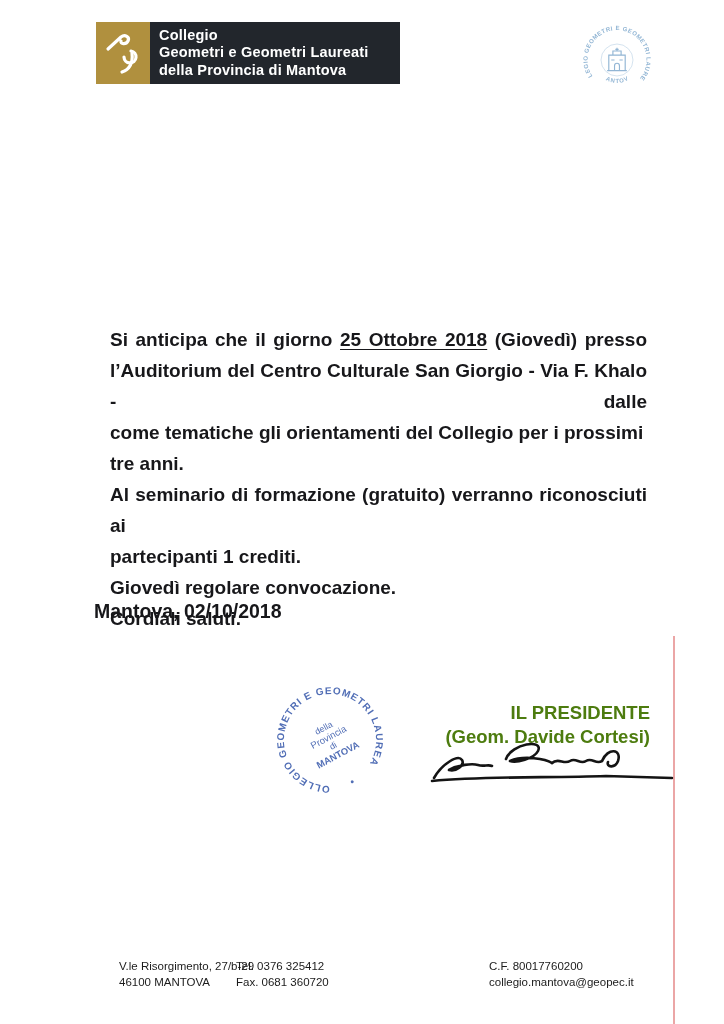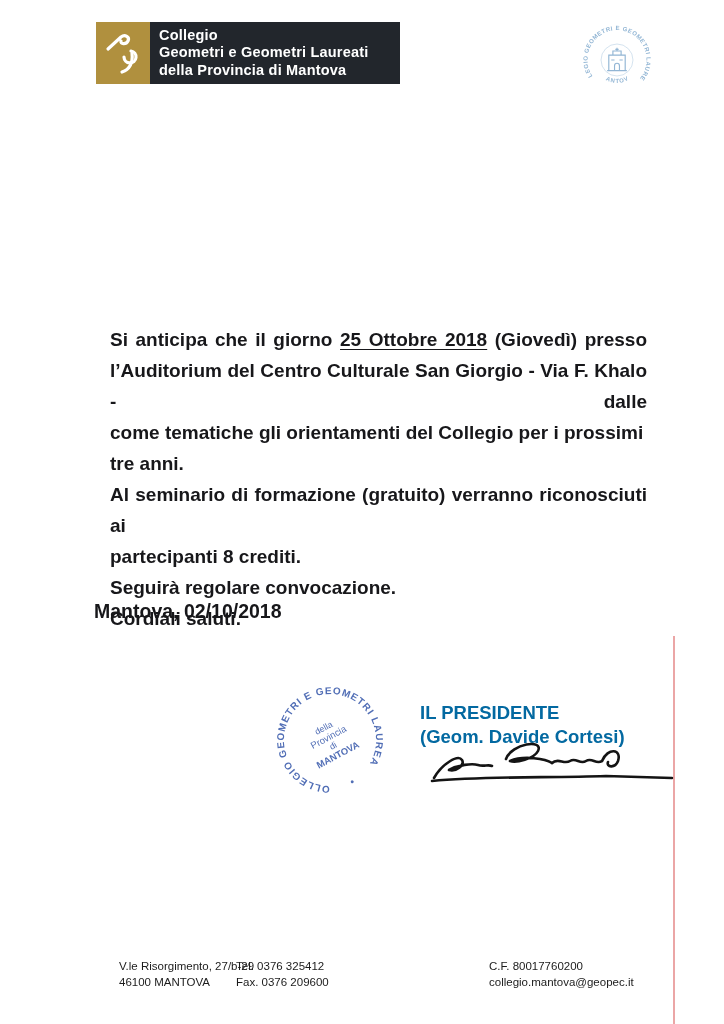--- a/index.html
+++ b/index.html
@@ -19,21 +19,21 @@
   .title-block{position:absolute;left:0;top:214px;width:724px;text-align:center;color:#c9302f;}
   .title-block .t{font-size:24px;font-weight:bold;letter-spacing:.5px;text-decoration:underline;text-underline-offset:4px;}
   .title-block .t2{margin-top:14px;}
   
   .body-block{position:absolute;left:110px;top:324px;width:537px;font-size:19px;font-weight:bold;color:#17171a;}
   .bline{line-height:31px;}
   .j{text-align:justify;text-align-last:justify;}
   .u{text-decoration:underline;text-underline-offset:3px;}
   .date-line{position:absolute;left:94px;top:600px;font-size:19.5px;font-weight:bold;color:#17171a;}
   
-  .president{position:absolute;left:420px;top:701px;width:230px;text-align:left;font-size:18.5px;font-weight:bold;line-height:24px;color:#0369a1;}
+  .president{position:absolute;left:420px;top:701px;width:230px;text-align:right;font-size:18.5px;font-weight:bold;line-height:24px;color:#4d7c0f;}
   .sig-svg{position:absolute;left:426px;top:738px;}
   
   .fcol{position:absolute;top:959px;font-size:11.5px;line-height:15.5px;color:#1b1b1b;white-space:nowrap;}
   .fc1{left:119px;} .fc2{left:236px;} .fc3{left:330px;} .fc4{left:489px;}
   
   .edge-artifact{position:absolute;right:1px;top:636px;width:2px;height:388px;background:rgba(216,78,78,.5);}
   
   .ring{font-family:"Liberation Sans",sans-serif;font-weight:bold;}
 </style>
 </head>
@@ -79,22 +79,22 @@
       </text>
     </svg>
   </div>
 
 
   <div class="body-block">
     <div class="bline j"><span>Si anticipa che il giorno </span><span class="u">25 Ottobre 2018</span><span> (Giovedì) presso</span></div>
     <div class="bline j">l’Auditorium del Centro Culturale San Giorgio - Via F. Khalo - dalle</div>
     <div class="bline">come tematiche gli orientamenti del Collegio per i prossimi tre anni.</div>
     <div class="bline j">Al seminario di formazione (gratuito) verranno riconosciuti ai</div>
-    <div class="bline">partecipanti 8 crediti.</div>
-    <div class="bline">Seguirà regolare convocazione.</div>
+    <div class="bline">partecipanti 1 crediti.</div>
+    <div class="bline">Giovedì regolare convocazione.</div>
     <div class="bline">Cordiali saluti.</div>
   </div>
 
   <div class="date-line">Mantova, 02/10/2018</div>
 
   <div class="stamp-bottom">
     <svg width="118" height="118" viewBox="0 0 100 100">
       <defs>
         <path id="arcTop2" d="M 30.5,83.8 A 39,39 0 1 1 69.5,83.8"></path>
       </defs>
@@ -125,21 +125,21 @@
       <path d="M6 43 C60 38 120 40 180 38 L246 40"></path>
     </g>
   </svg>
 
   <div class="fcol fc1">
     <div>V.le Risorgimento, 27/b-29</div>
     <div>46100 MANTOVA</div>
   </div>
   <div class="fcol fc2">
     <div>Tel.  0376 325412</div>
-    <div>Fax. 0376 209600</div>
+    <div>Fax. 0681 360720</div>
   </div>
   <div class="fcol fc4">
     <div>C.F.  80017760200</div>
     <div>collegio.mantova@geopec.it</div>
   </div>
 
   <div class="edge-artifact"></div>
 </div>
 
 </body></html>

